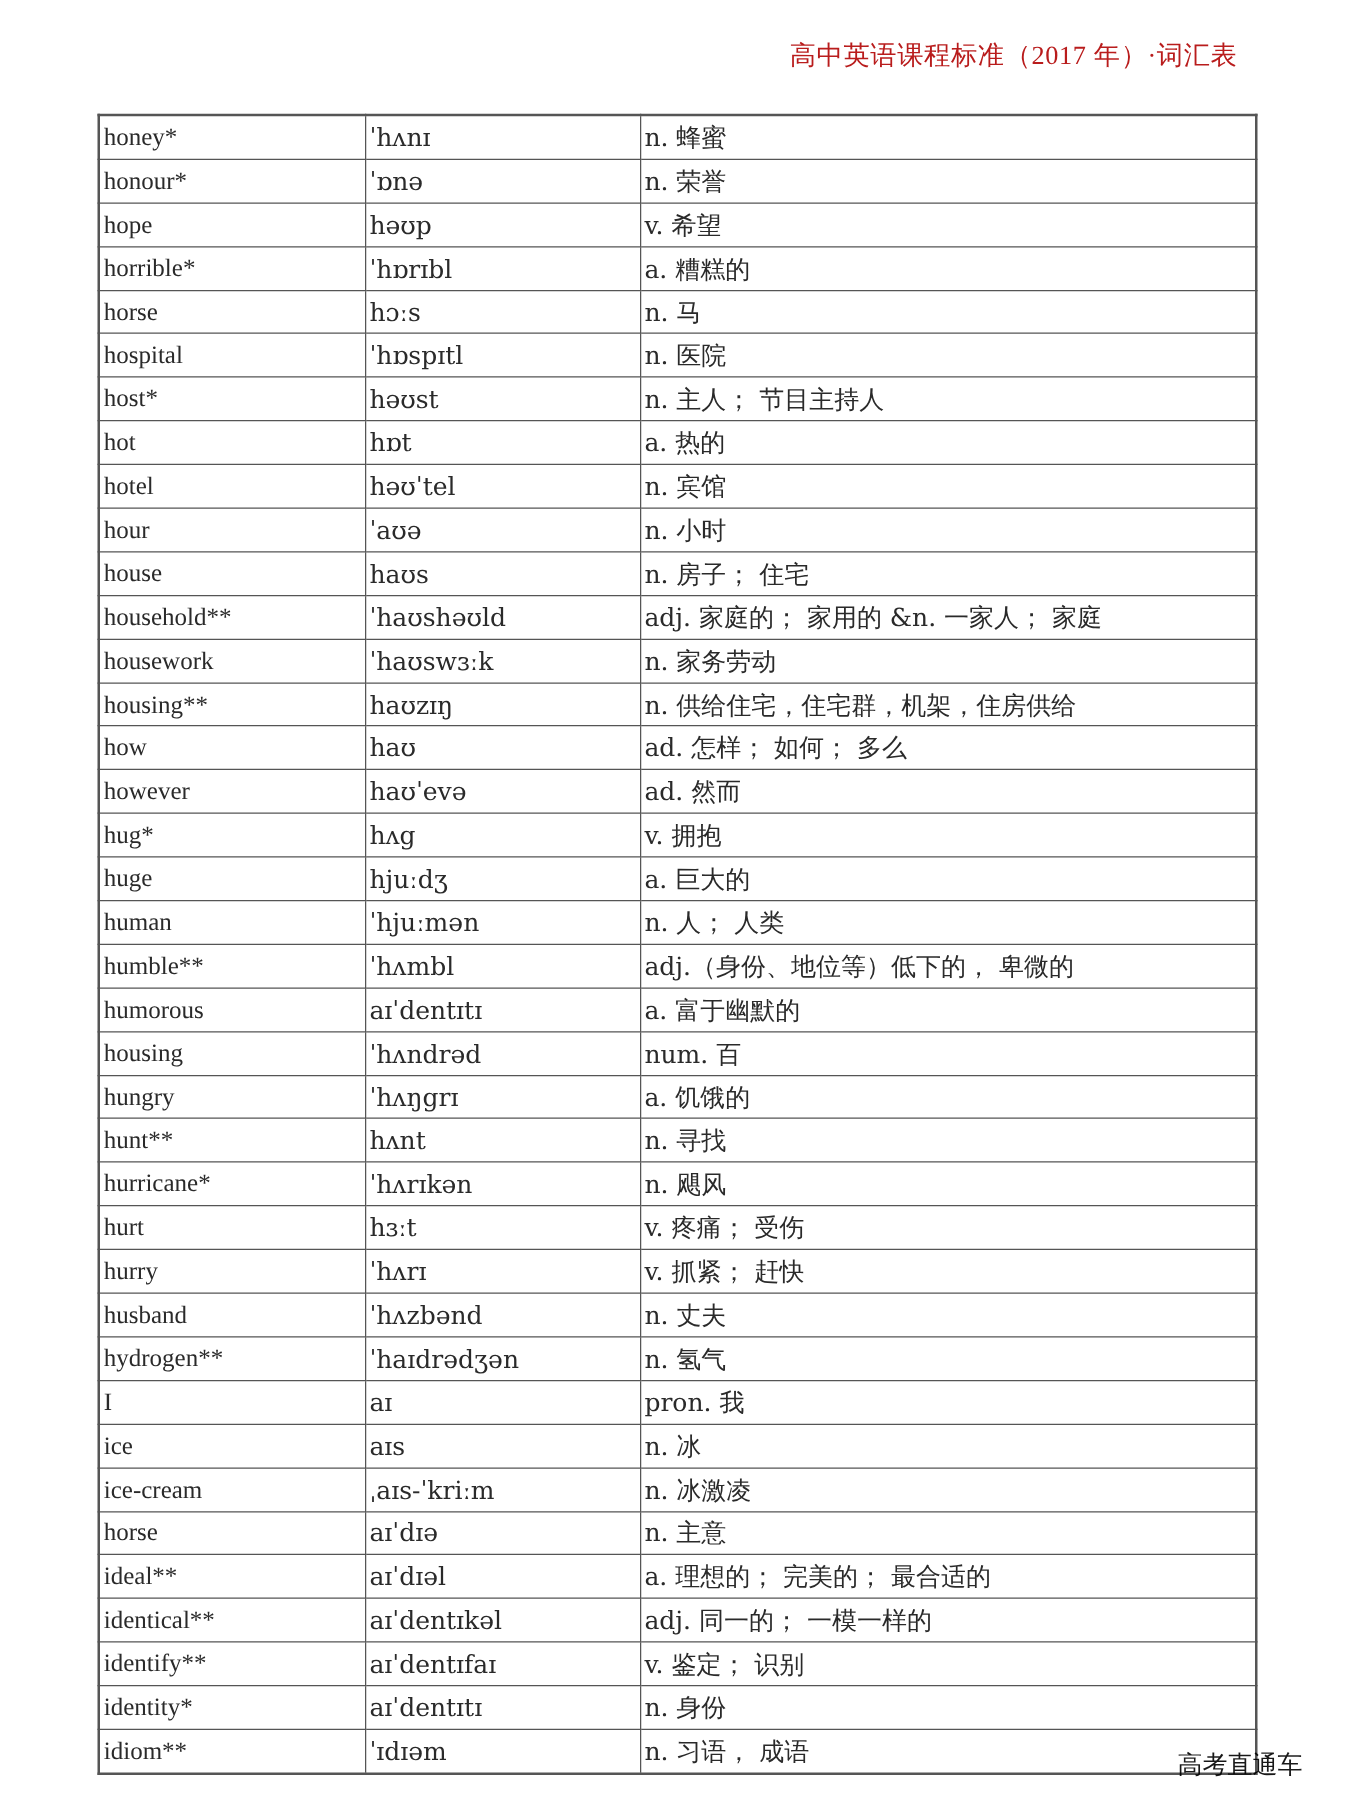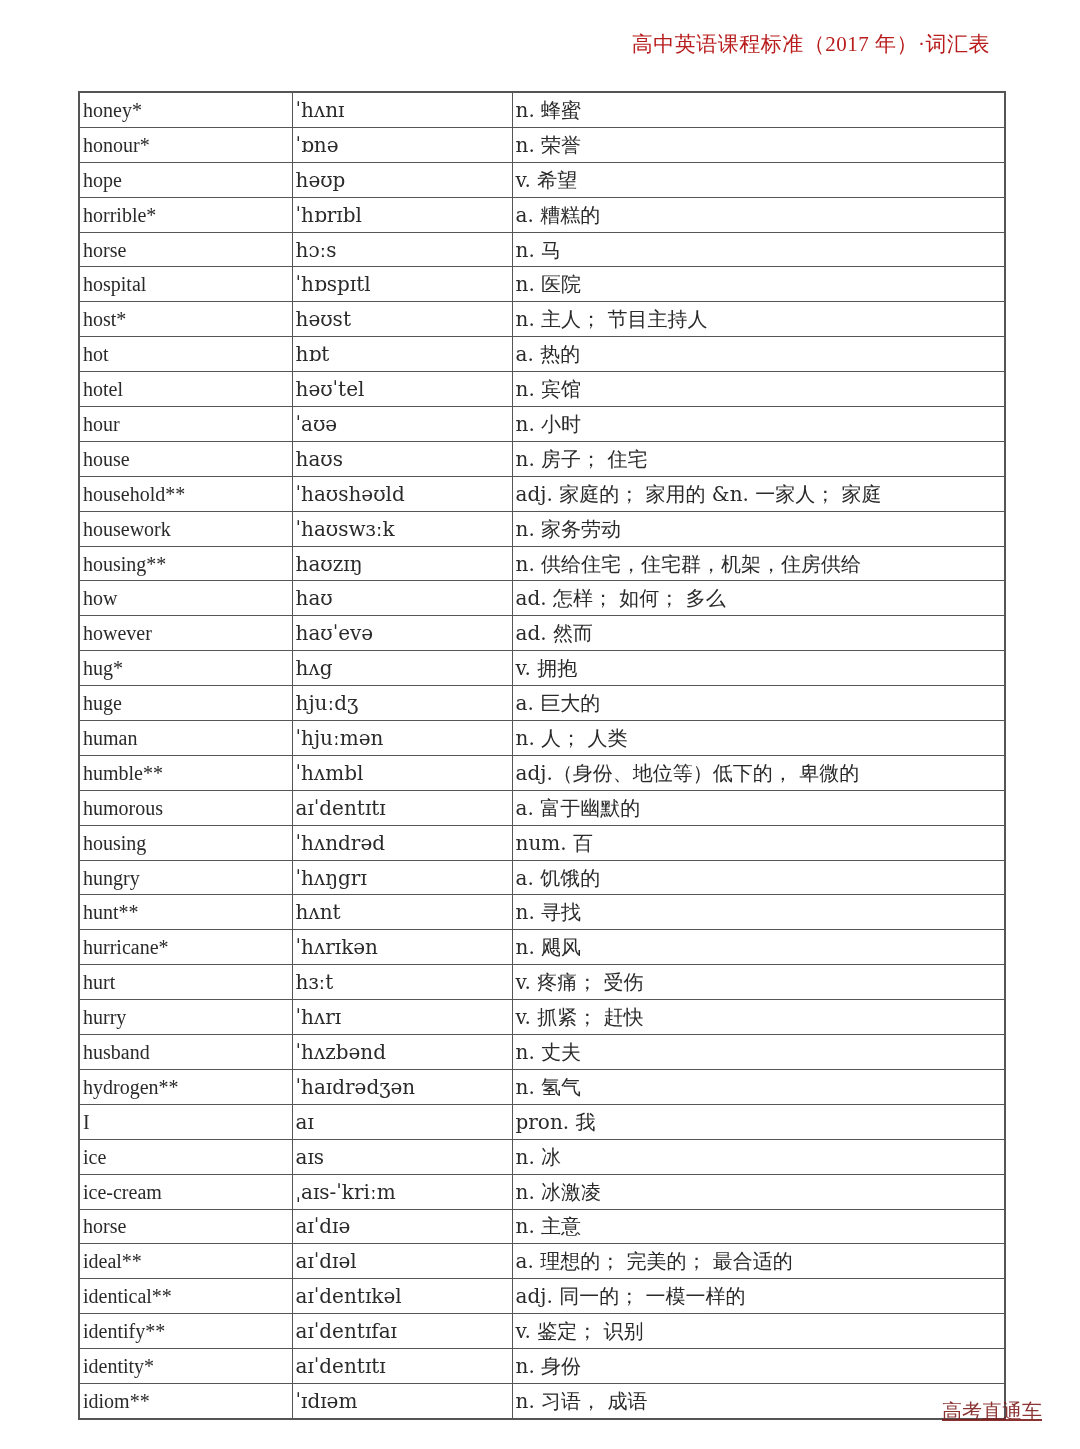--- a/index.html
+++ b/index.html
@@ -54,23 +54,22 @@
     .def {
       font-family: "DejaVu Serif", "Liberation Serif", serif;
       font-size: 19px;
     }
     .watermark {
       position: absolute;
       left: 942px;
       top: 1398px;
       font-family: "DejaVu Sans", "Liberation Sans", sans-serif;
       font-size: 20px;
-      color: #7f1d1d;
+      color: #000000;
       opacity: 0.9;
-      text-decoration: underline;
     }
   </style>
 </head>
 <body>
 
 <div class="page-header">高中英语课程标准（2017 年）·词汇表</div>
 
 <table class="vocab-table">
   <colgroup>
     <col class="c-word">

